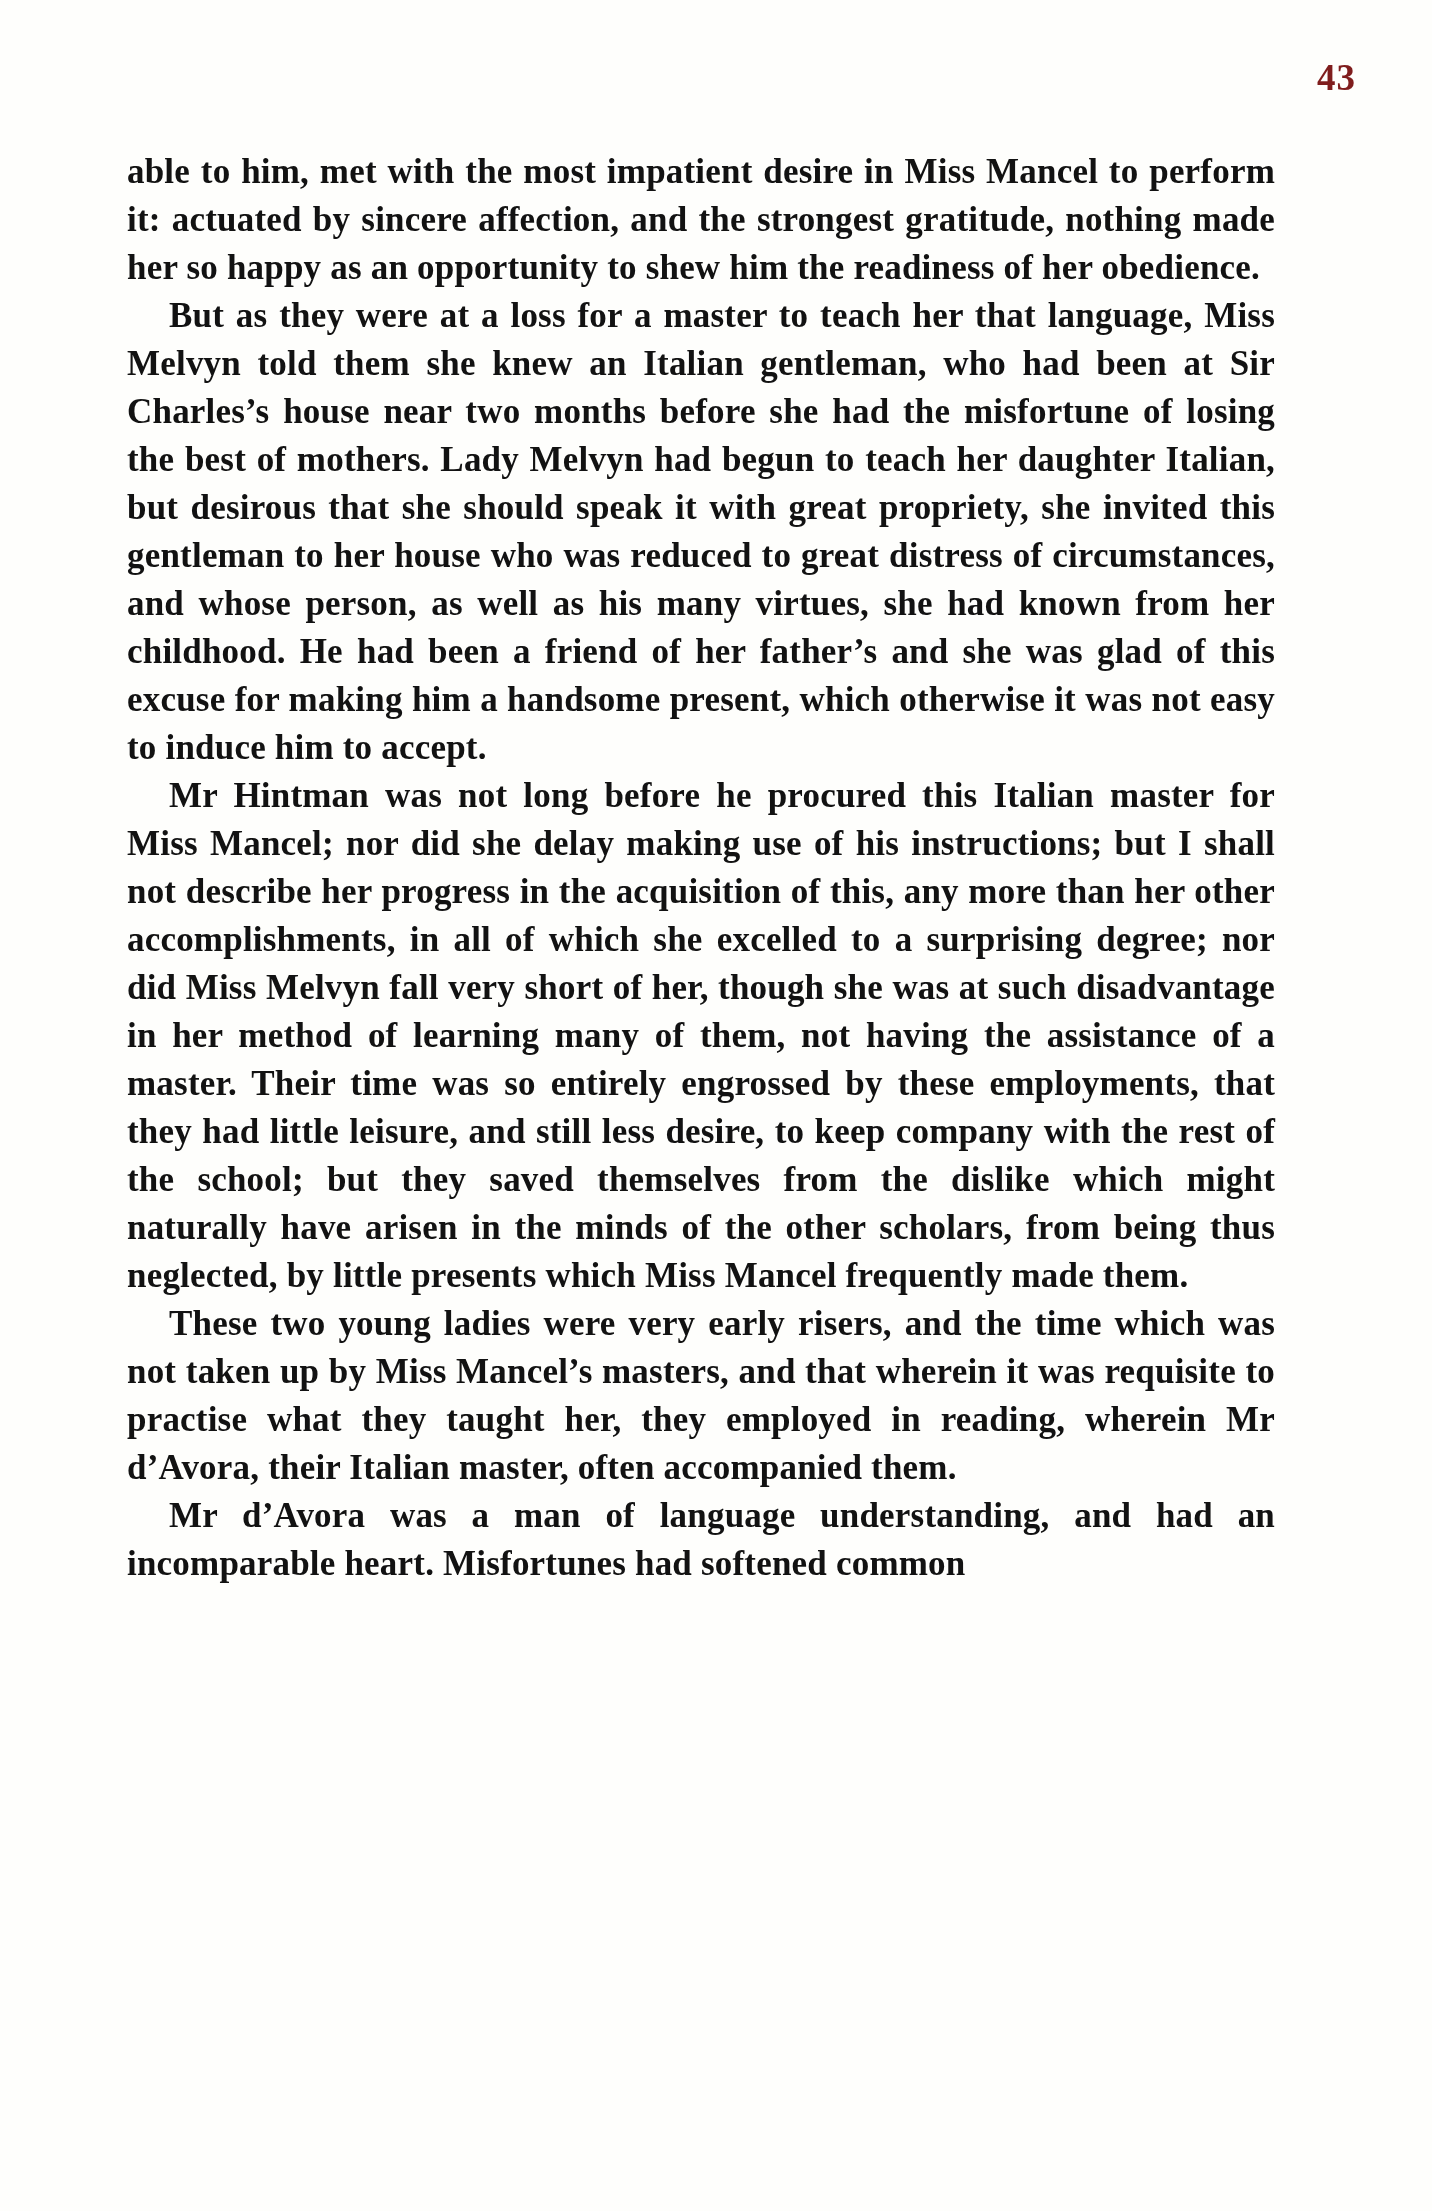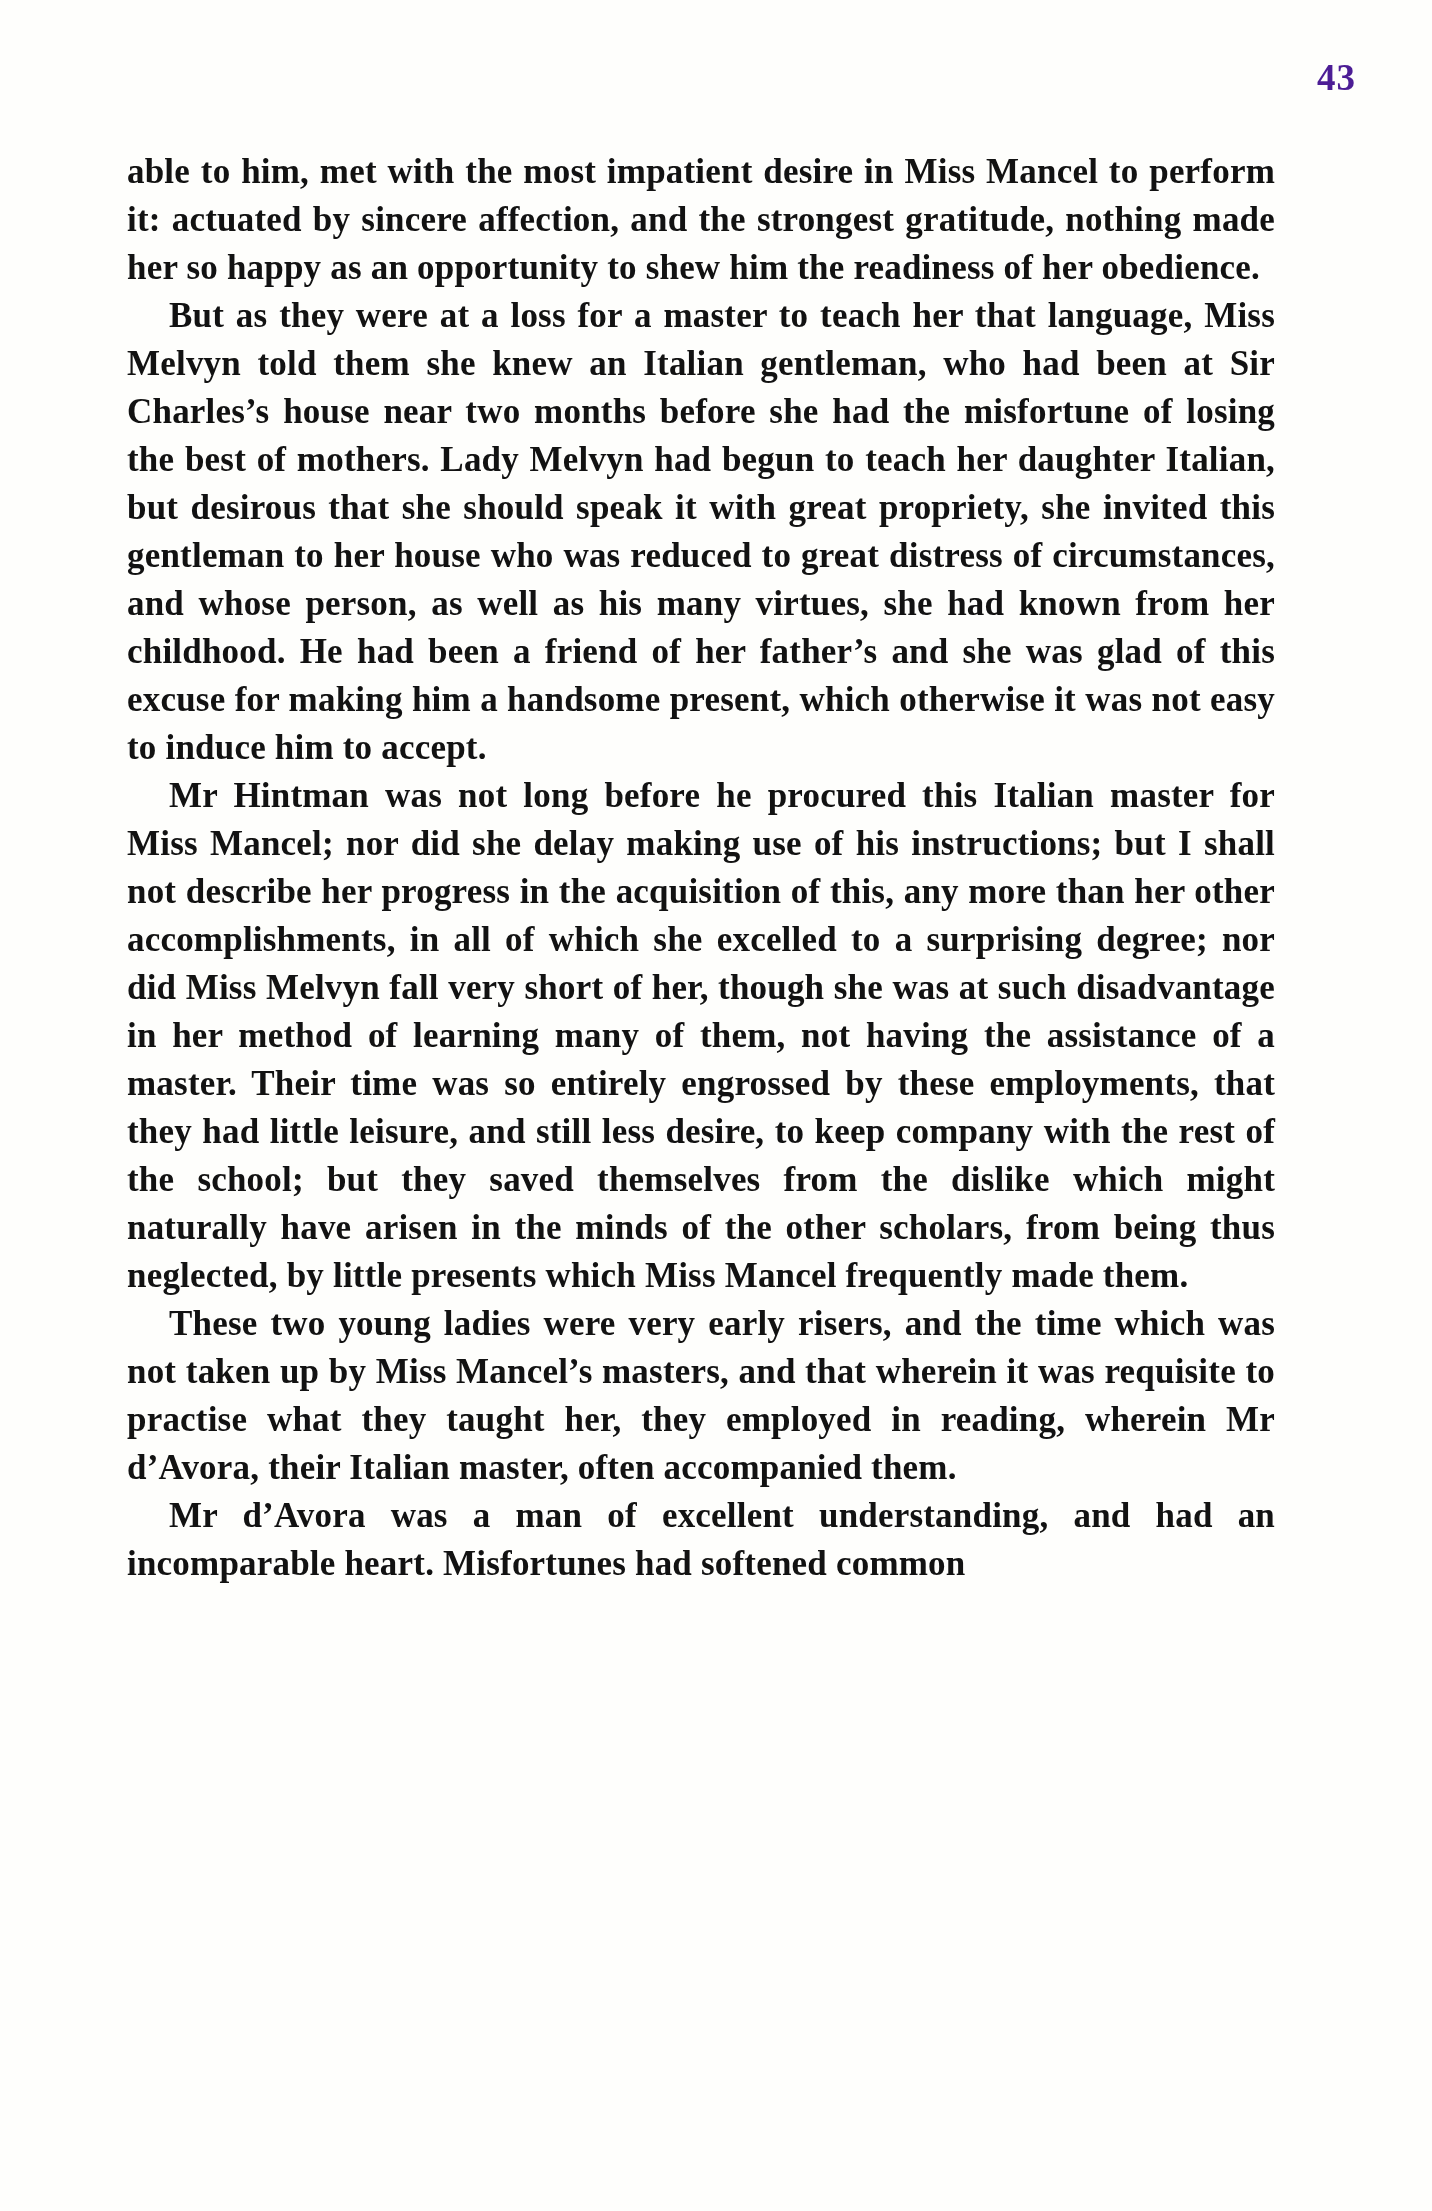--- a/index.html
+++ b/index.html
@@ -20,21 +20,21 @@
     color: #141414;
     overflow: hidden;
   }
   .page-number {
     position: absolute;
     top: 56px;
     right: 76px;
     font-size: 37px;
     font-weight: 600;
     letter-spacing: 1px;
-    color: #4c1d95;
+    color: #7f1d1d;
   }
   .text-block {
     position: absolute;
     top: 148px;
     left: 127px;
     width: 1148px;
     font-size: 35px;
     line-height: 48px;
     text-align: justify;
     font-weight: 700;
@@ -53,15 +53,15 @@
 <body>
 
 <div class="book-page">
   <div class="page-number">43</div>
 
   <div class="text-block">
     <p>able to him, met with the most impatient desire in Miss Mancel to perform it: actuated by sincere affection, and the strongest gratitude, nothing made her so happy as an opportunity to shew him the readiness of her obedience.</p>
     <p class="indent">But as they were at a loss for a master to teach her that language, Miss Melvyn told them she knew an Italian gentleman, who had been at Sir Charles’s house near two months before she had the misfortune of losing the best of mothers. Lady Melvyn had begun to teach her daughter Italian, but desirous that she should speak it with great propriety, she invited this gentleman to her house who was reduced to great distress of circumstances, and whose person, as well as his many virtues, she had known from her childhood. He had been a friend of her father’s and she was glad of this excuse for making him a handsome present, which otherwise it was not easy to induce him to accept.</p>
     <p class="indent">Mr Hintman was not long before he procured this Italian master for Miss Mancel; nor did she delay making use of his instructions; but I shall not describe her progress in the acquisition of this, any more than her other accomplishments, in all of which she excelled to a surprising degree; nor did Miss Melvyn fall very short of her, though she was at such disadvantage in her method of learning many of them, not having the assistance of a master. Their time was so entirely engrossed by these employments, that they had little leisure, and still less desire, to keep company with the rest of the school; but they saved themselves from the dislike which might naturally have arisen in the minds of the other scholars, from being thus neglected, by little presents which Miss Mancel frequently made them.</p>
     <p class="indent">These two young ladies were very early risers, and the time which was not taken up by Miss Mancel’s masters, and that wherein it was requisite to practise what they taught her, they employed in reading, wherein Mr d’Avora, their Italian master, often accompanied them.</p>
-    <p class="indent">Mr d’Avora was a man of excellent understanding, and had an incomparable heart. Misfortunes had softened common</p>
+    <p class="indent">Mr d’Avora was a man of language understanding, and had an incomparable heart. Misfortunes had softened common</p>
   </div>
 </div>
 
 </body></html>

